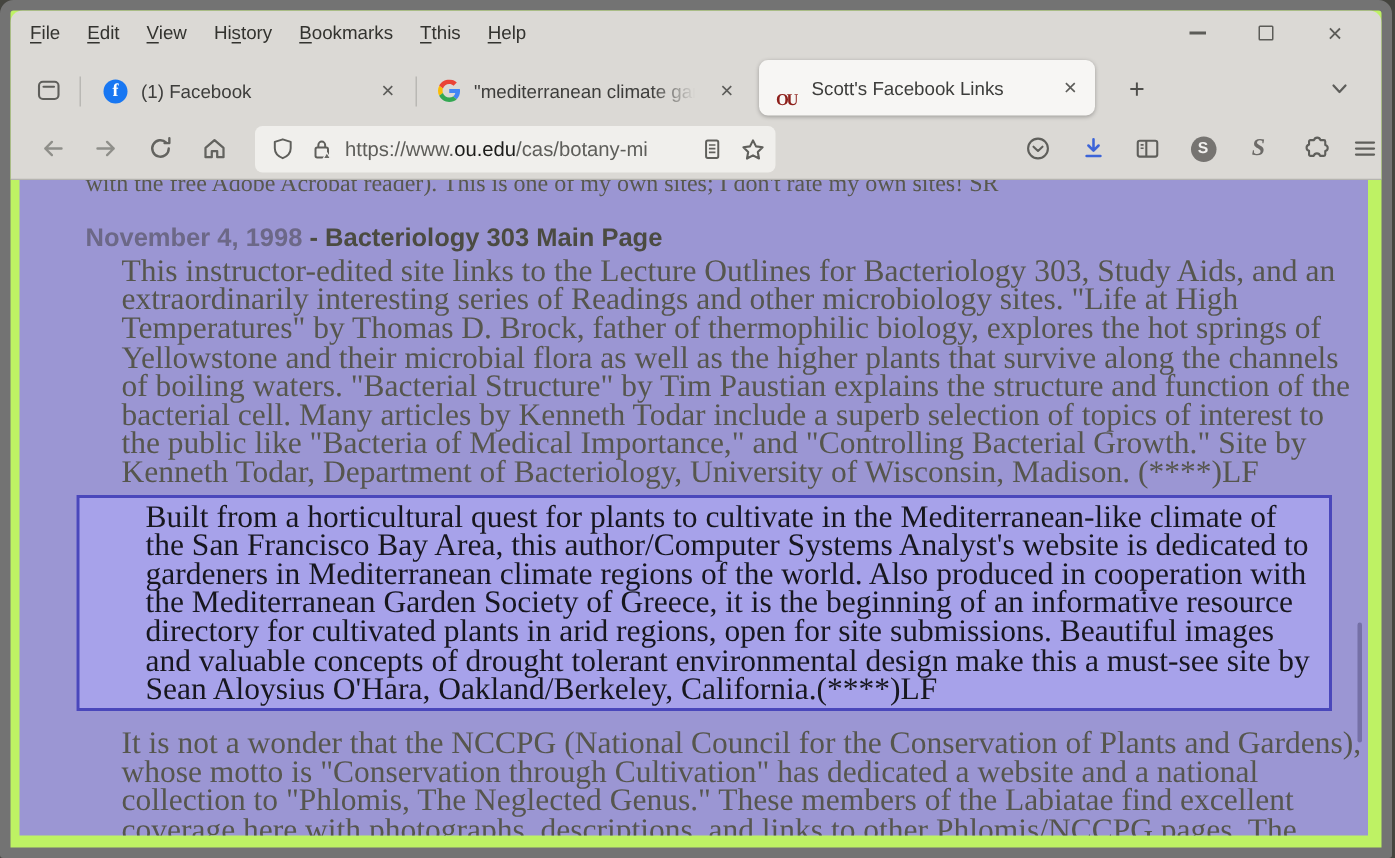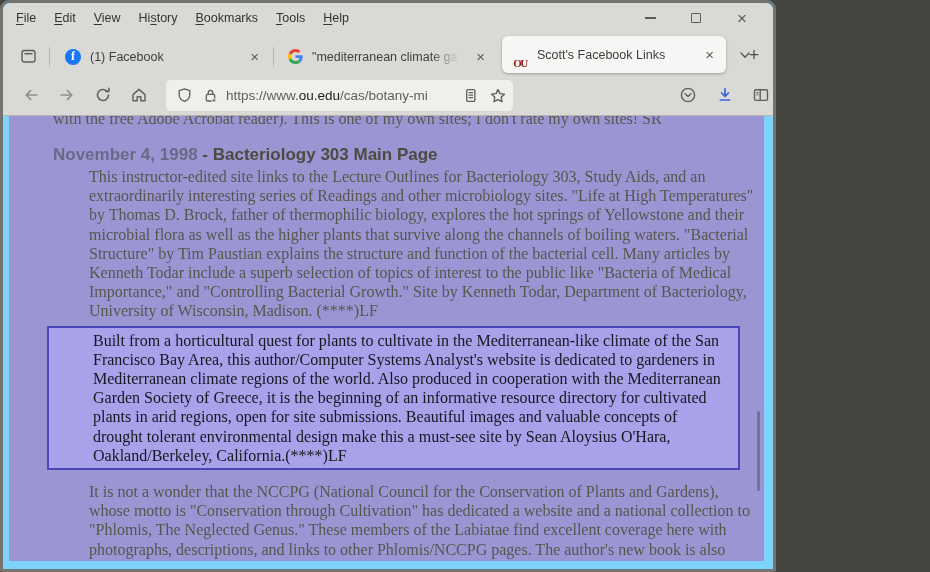--- a/index.html
+++ b/index.html
@@ -1,17 +1,17 @@
 <!DOCTYPE html>
 <html><head>
 <meta charset="utf-8">
 <style>
   html,body{margin:0;padding:0;background:#45453f;font-family:"Liberation Sans",sans-serif;}
   *{box-sizing:border-box;}
-  .window{position:relative;width:776px;height:572px;background:#7dd3fc;border:3px solid #737373;
+  .window{position:relative;width:928px;height:572px;background:#bef264;border:7px solid #737373;
     border-radius:9px 9px 2px 2px;overflow:hidden;}
   
   .chrome{position:absolute;top:0;left:0;right:0;height:113px;background:#dbd9d5;
     border-radius:8px 8px 0 0;border-bottom:1px solid #b5b4b0;}
   .menubar{position:absolute;top:0;left:4px;height:30px;display:flex;align-items:center;}
   .menu-item{padding:4px 9px;font-size:12.5px;color:#33332f;cursor:default;}
   .accel{text-decoration:underline;text-underline-offset:2px;}
   .win-controls{position:absolute;top:0;right:8px;height:30px;display:flex;align-items:center;}
   .win-btn{width:46px;height:30px;display:flex;align-items:center;justify-content:center;color:#5c5c58;}
   .glyph-min{width:11px;height:1.5px;background:#5c5c58;}
@@ -51,21 +51,21 @@
   .sbadge{width:17px;height:17px;border-radius:50%;background:#767471;color:#f2f1ef;font-size:10.5px;
     font-weight:bold;display:flex;align-items:center;justify-content:center;}
   .sletter{font-family:"Liberation Serif",serif;font-style:italic;font-weight:bold;font-size:16px;color:#6d6b68;}
   
   .viewport{position:absolute;top:113px;left:6px;right:9px;bottom:8px;background:#9b96d3;overflow:hidden;}
   .page-content{margin-top:-7px;padding:0 4px 0 44px;font-family:"Liberation Serif",serif;}
   .clipped-line{font-size:16px;line-height:19px;color:#58584e;}
   .entry-heading{font-family:"Liberation Sans",sans-serif;font-weight:bold;font-size:17px;line-height:21px;color:#4b4b41;}
   .date-link{color:#6c6887;cursor:pointer;}
   .sep{white-space:pre;}
-  .desc{margin:2px 0 0 36px;font-size:16px;line-height:19.2px;color:#56564e;}
+  .desc{margin:2px 0 0 24px;font-size:21px;line-height:19.2px;color:#56564e;}
   .entry-n4{margin-top:16px;}
   .entry-n2{margin-top:12px;}
   .entry-n2 .desc{margin-top:3px;}
   .entry-highlight{margin:5px 20px 0 -6px;border:2px solid #4a47bb;background:#a7a2ea;padding:2px 8px 3px 4px;}
   .entry-highlight .entry-heading{color:#10101a;}
   .entry-highlight .date-link{color:#2d2ac9;}
   .entry-highlight .desc{color:#17171f;margin-left:40px;margin-top:1px;}
   .scroll-thumb{position:absolute;right:4px;top:295px;width:3px;height:80px;background:rgba(85,82,130,.55);border-radius:2px;}
   svg{display:block;}
 </style>
@@ -74,21 +74,21 @@
 
 <div class="window">
   <div class="chrome">
 
     <div class="menubar">
       <div class="menu-item"><span></span><span class="accel">F</span><span>ile</span></div>
       <div class="menu-item"><span></span><span class="accel">E</span><span>dit</span></div>
       <div class="menu-item"><span></span><span class="accel">V</span><span>iew</span></div>
       <div class="menu-item"><span>Hi</span><span class="accel">s</span><span>tory</span></div>
       <div class="menu-item"><span></span><span class="accel">B</span><span>ookmarks</span></div>
-      <div class="menu-item"><span></span><span class="accel">T</span><span>ools</span></div>
+      <div class="menu-item"><span></span><span class="accel">T</span><span>this</span></div>
       <div class="menu-item"><span></span><span class="accel">H</span><span>elp</span></div>
     </div>
 
     <div class="win-controls">
       <div class="win-btn">
           <span class="glyph-min"></span>
         </div>
       <div class="win-btn">
           <span class="glyph-max"></span>
         </div>

